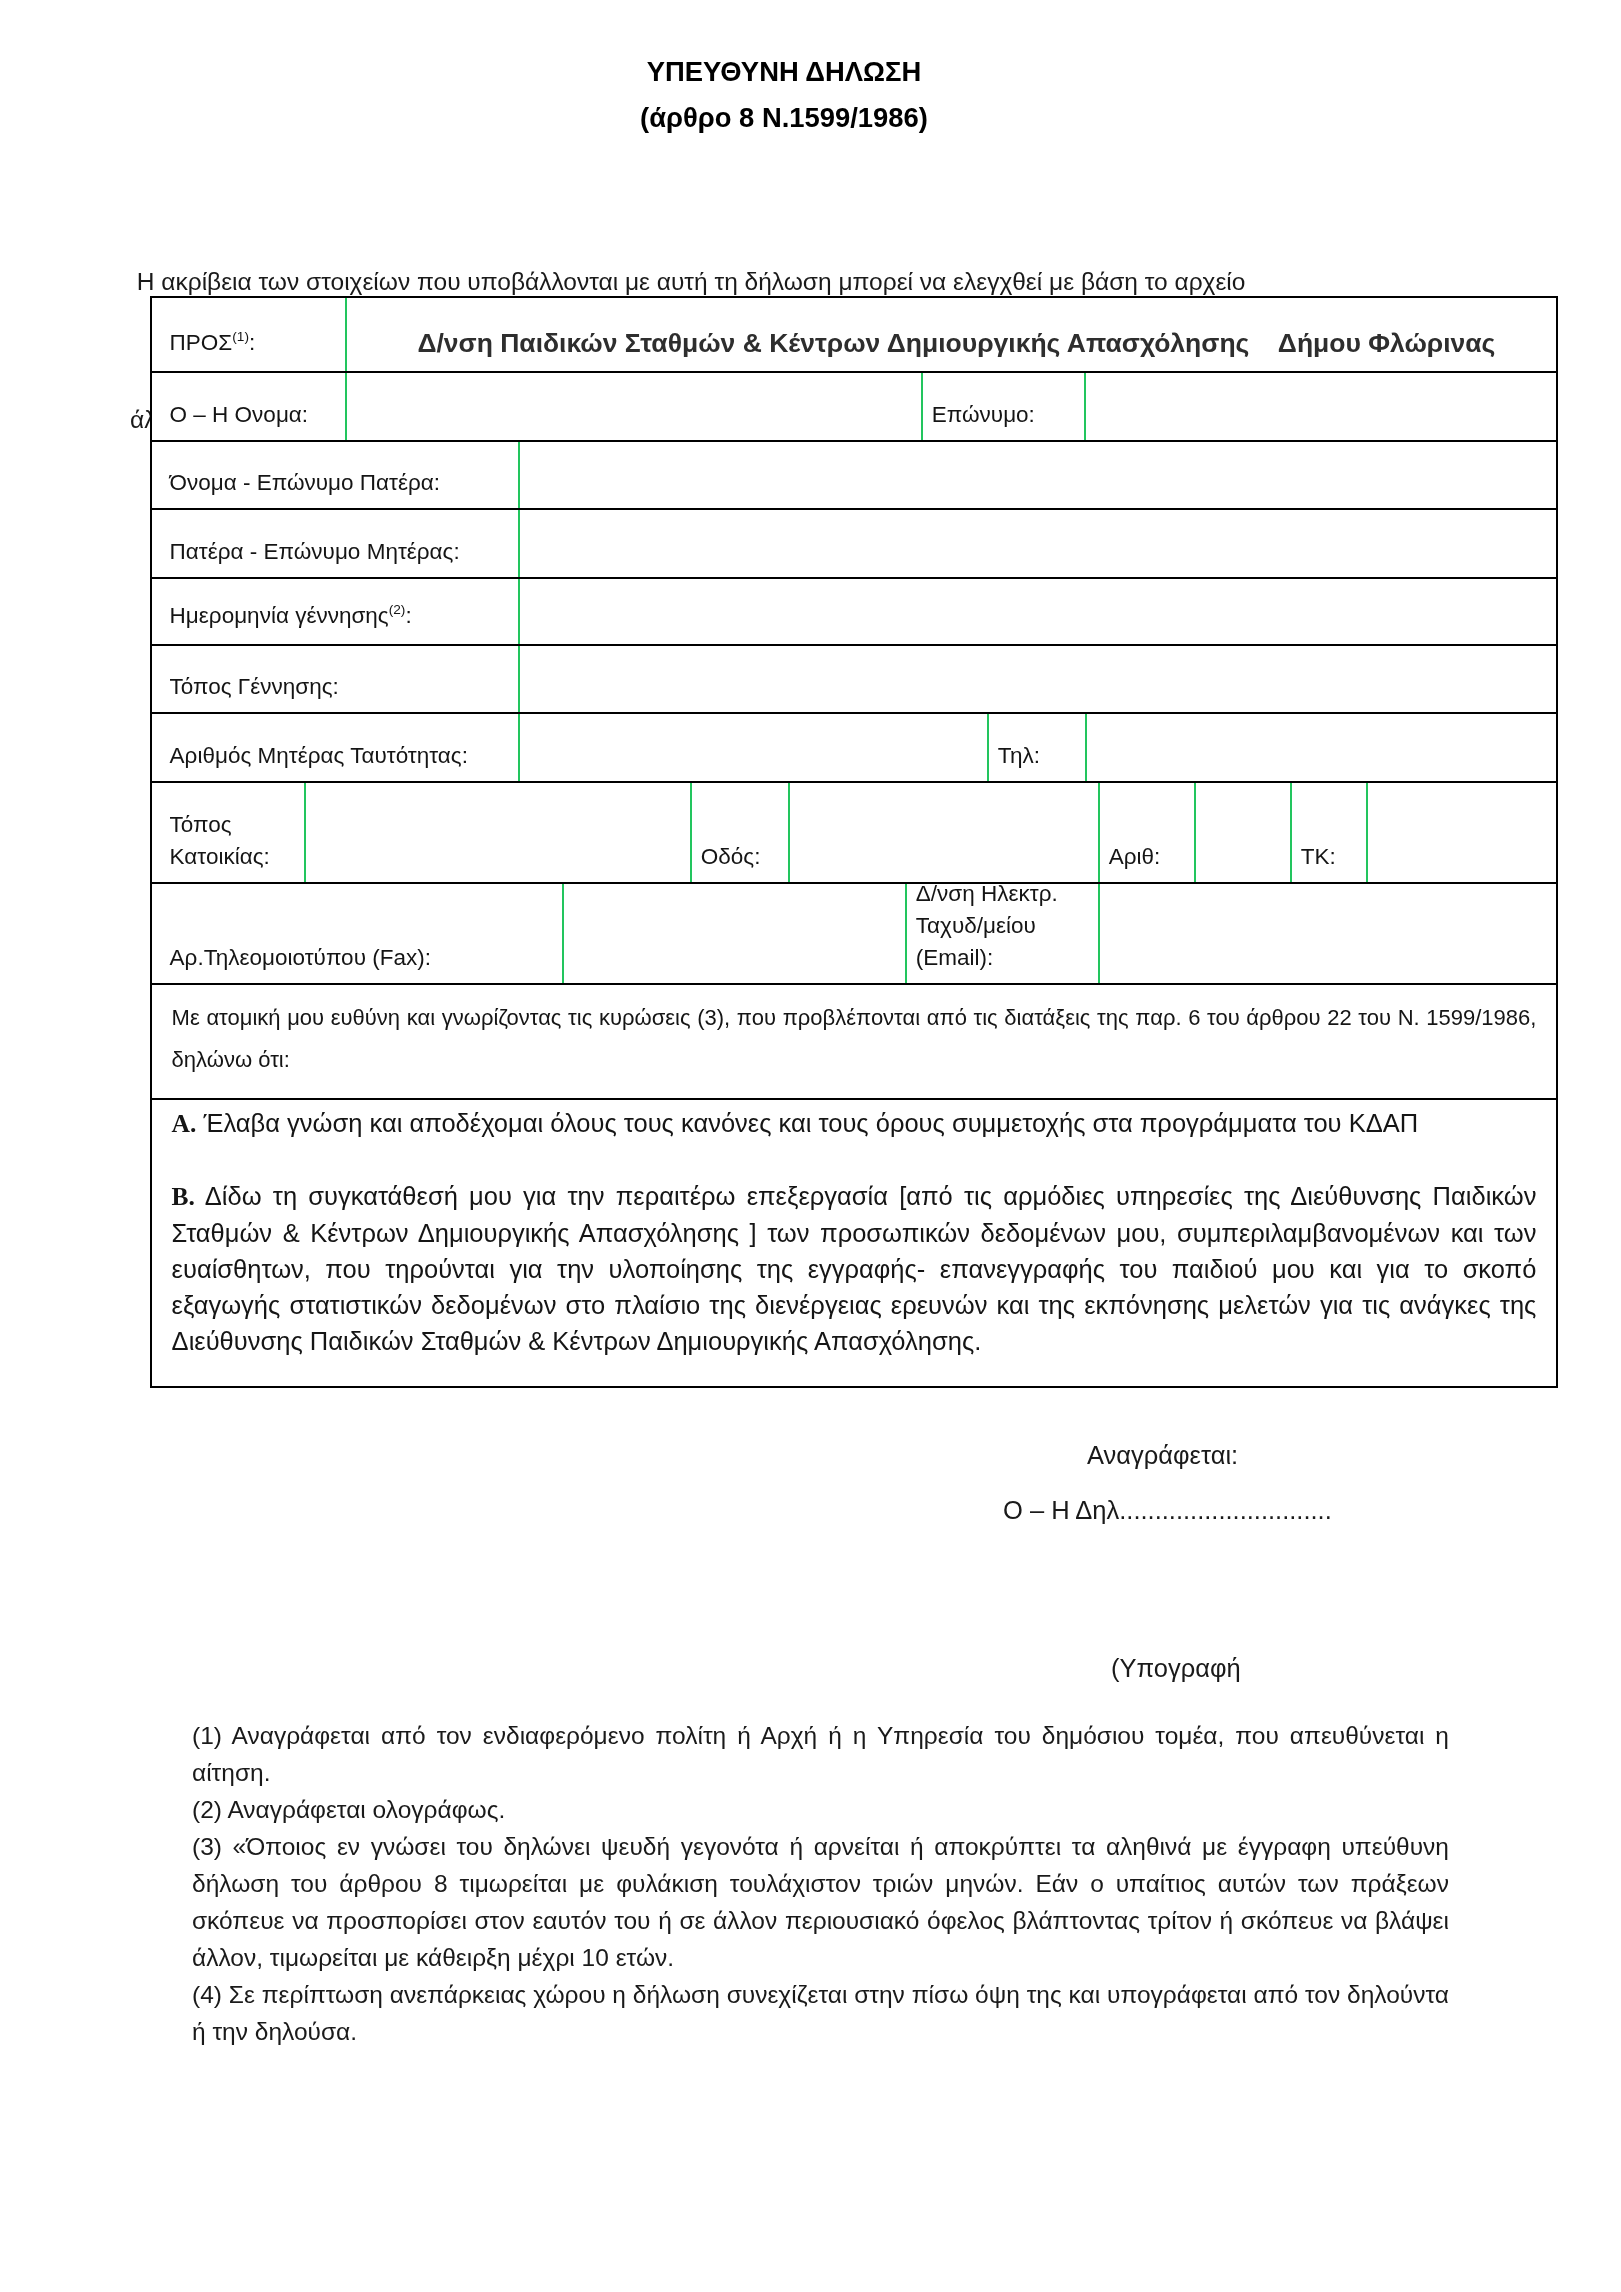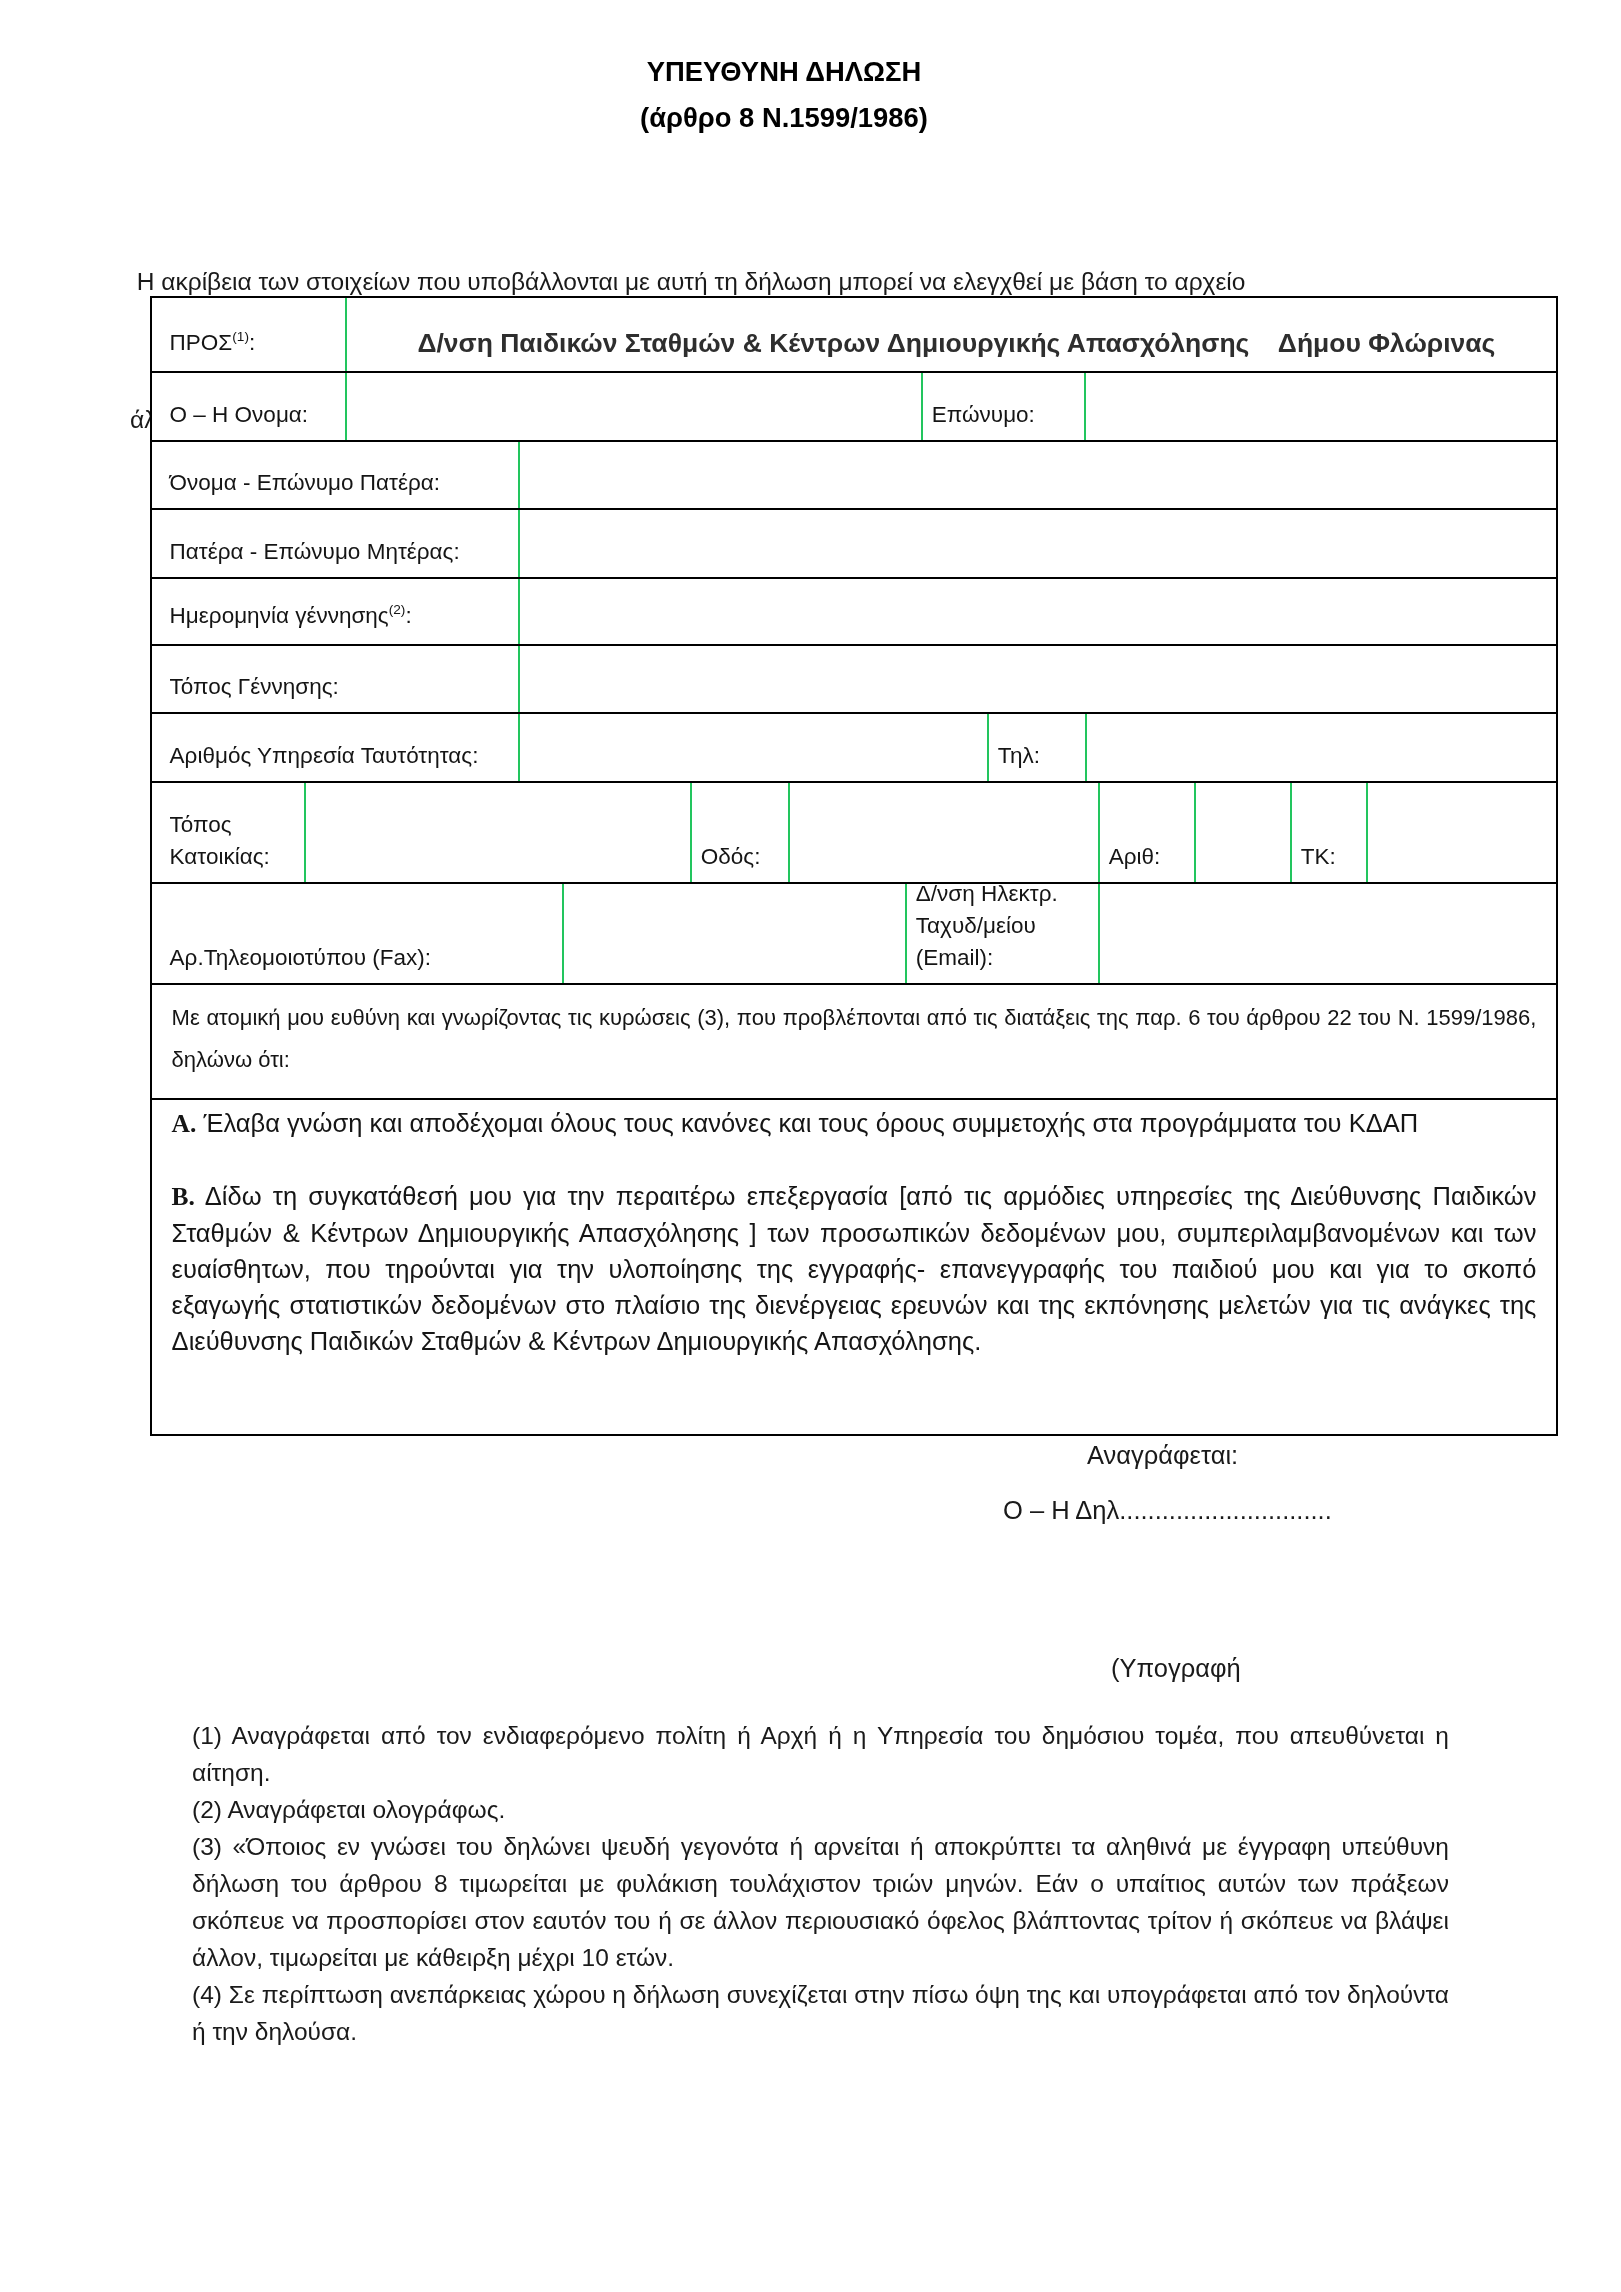--- a/index.html
+++ b/index.html
@@ -105,21 +105,21 @@
       </div>
       <div class="cell fill"></div>
     </div>
 
     <div class="trow" style="height:68px">
       <div class="cell" style="flex:0 0 366px">Τόπος Γέννησης:</div>
       <div class="cell fill"></div>
     </div>
 
     <div class="trow" style="height:69px">
-      <div class="cell" style="flex:0 0 366px">Αριθμός Υπηρεσία Ταυτότητας:</div>
+      <div class="cell" style="flex:0 0 366px">Αριθμός Μητέρας Ταυτότητας:</div>
       <div class="cell" style="flex:0 0 469px"></div>
       <div class="cell inner-label" style="flex:0 0 98px">Τηλ:</div>
       <div class="cell fill"></div>
     </div>
 
     <div class="trow" style="height:101px">
       <div class="cell" style="flex:0 0 152px">Τόπος Κατοικίας:</div>
       <div class="cell" style="flex:0 0 386px"></div>
       <div class="cell inner-label" style="flex:0 0 98px">Οδός:</div>
       <div class="cell" style="flex:0 0 310px"></div>
@@ -133,21 +133,21 @@
       <div class="cell" style="flex:0 0 410px">Αρ.Τηλεομοιοτύπου (Fax):</div>
       <div class="cell" style="flex:0 0 343px"></div>
       <div class="cell inner-label" style="flex:0 0 193px">Δ/νση Ηλεκτρ. Ταχυδ/μείου (Email):</div>
       <div class="cell fill"></div>
     </div>
 
     <div class="trow" style="height:115px">
       <div class="block-cell decl-cell">Με ατομική μου ευθύνη και γνωρίζοντας τις κυρώσεις (3), που προβλέπονται από τις διατάξεις της παρ. 6 του άρθρου 22 του Ν. 1599/1986, δηλώνω ότι:</div>
     </div>
 
-    <div class="trow" style="height:334px">
+    <div class="trow" style="height:286px">
       <div class="block-cell ab-cell">
         <p class="para-a"><span class="serif-bold">Α.</span><span> Έλαβα γνώση και αποδέχομαι όλους τους κανόνες και τους όρους συμμετοχής στα προγράμματα του ΚΔΑΠ</span></p>
         <p class="para-b"><span class="serif-bold">Β.</span><span> Δίδω τη συγκατάθεσή μου για την περαιτέρω επεξεργασία [από τις αρμόδιες υπηρεσίες της Διεύθυνσης Παιδικών Σταθμών &amp; Κέντρων Δημιουργικής Απασχόλησης ] των προσωπικών δεδομένων μου, συμπεριλαμβανομένων και των ευαίσθητων, που τηρούνται για την υλοποίησης της εγγραφής- επανεγγραφής του παιδιού μου και για το σκοπό εξαγωγής στατιστικών δεδομένων στο πλαίσιο της διενέργειας ερευνών και της εκπόνησης μελετών για τις ανάγκες της Διεύθυνσης Παιδικών Σταθμών &amp; Κέντρων Δημιουργικής Απασχόλησης.</span></p>
       </div>
     </div>
 
   </div>
 
   <div class="sig-date">Αναγράφεται:</div>
   <div class="sig-declarant">Ο – Η Δηλ..............................</div>

